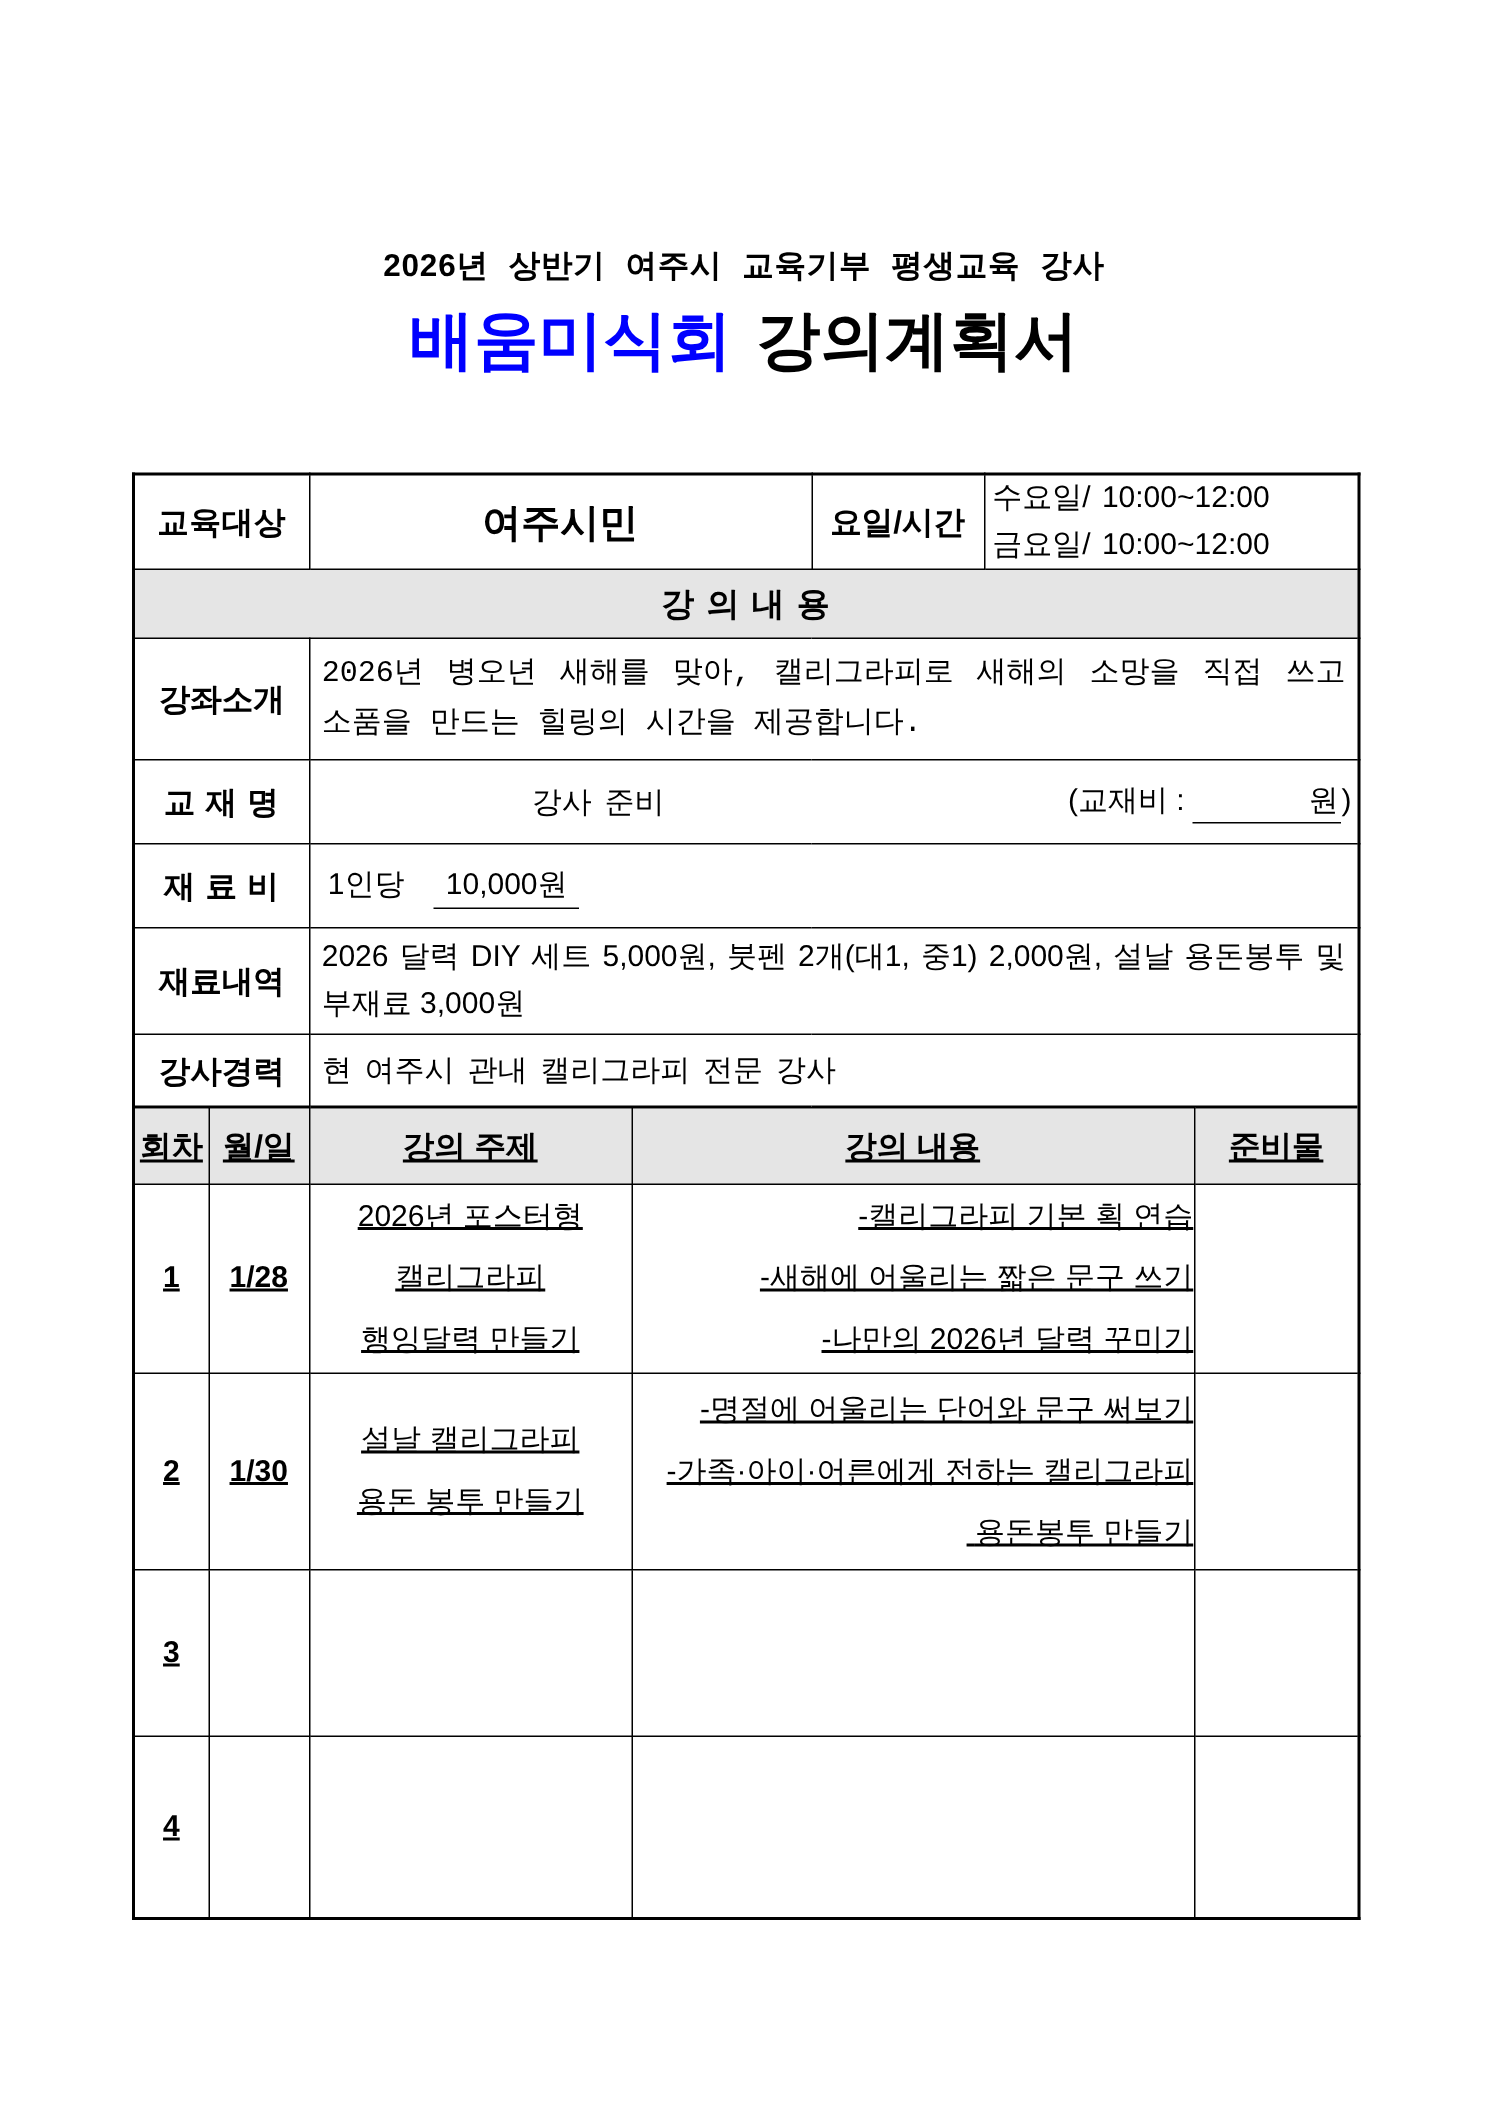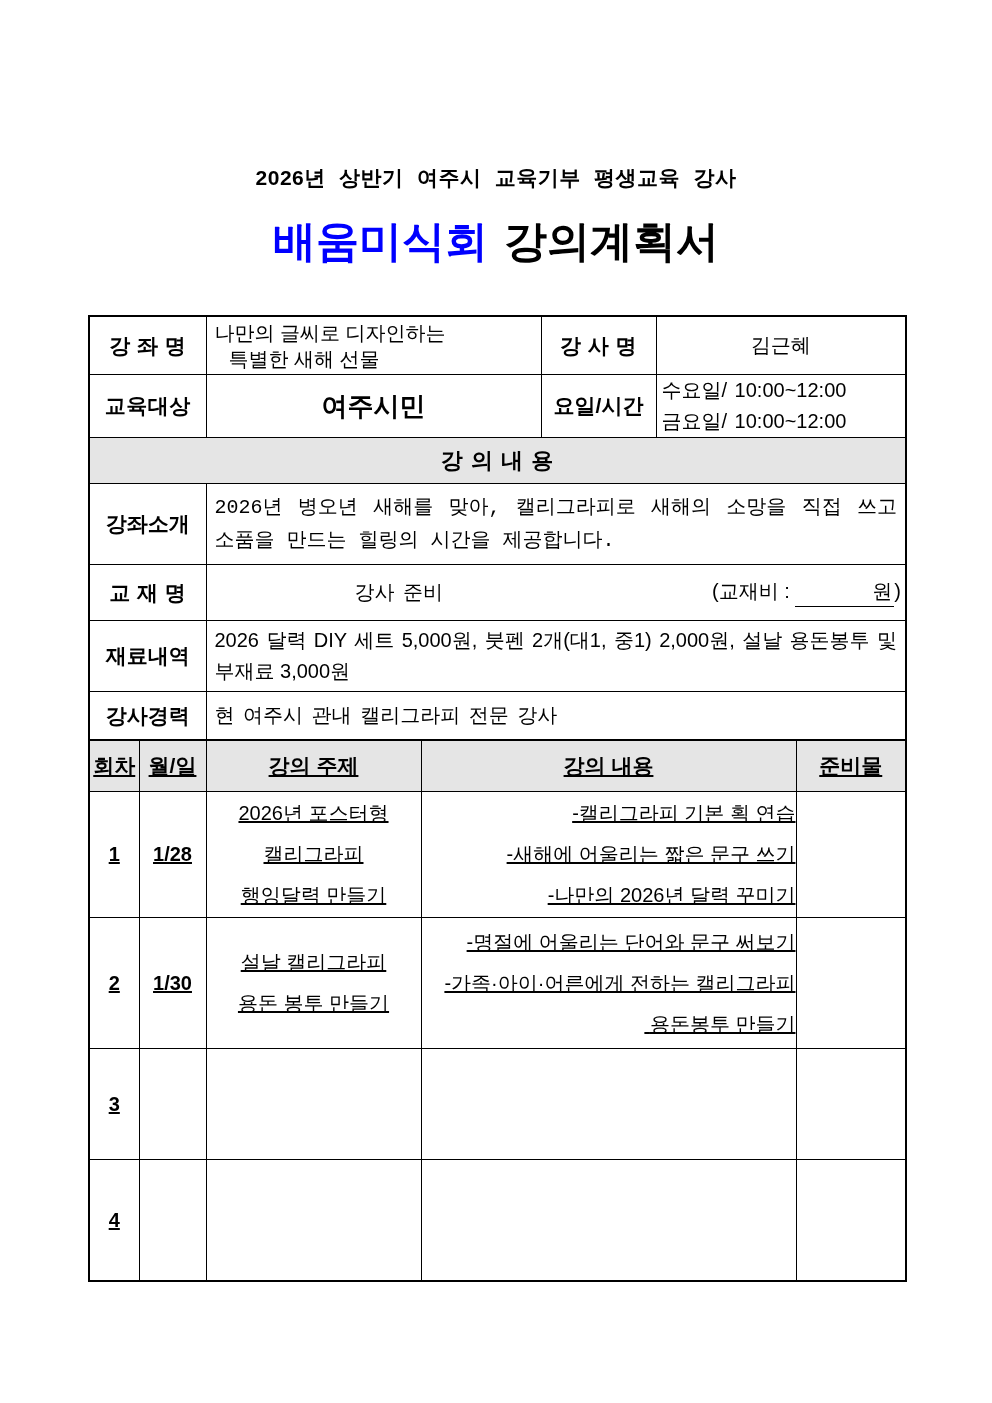--- a/index.html
+++ b/index.html
@@ -13,21 +13,21 @@
   .page{position:absolute;left:0;top:0;width:992px;height:1382px;}
 
   
   .title-block{margin-top:163px;text-align:center;}
   .subtitle{
     font-size:21px;font-weight:bold;letter-spacing:0.5px;word-spacing:7px;
     line-height:30px;
   }
   .main-title{
     font-size:43px;font-weight:bold;letter-spacing:0px;line-height:56px;
-    margin-top:20px;word-spacing:4px;
+    margin-top:6px;word-spacing:4px;
   }
   .main-title .blue{color:#0000ff;}
 
   
   .tbl-wrap{position:absolute;left:88px;top:315px;width:817px;}
   table{border-collapse:collapse;table-layout:fixed;width:817px;}
   td{border:1px solid #000;padding:0;vertical-align:middle;overflow:hidden;}
   table.info{border:2px solid #000;border-bottom:none;}
   table.sched{border:2px solid #000;border-top:none;}
 
@@ -97,29 +97,20 @@
 
     <table class="info">
       <colgroup>
           <col style="width:117px">
           <col style="width:335px">
           <col style="width:115px">
           <col style="width:250px">
         </colgroup>
 
       <tbody>
-          <tr>
-        <td class="lbl" style="height:57px">강 좌 명</td>
-        <td class="course-name">
-          <div>나만의 글씨로 디자인하는</div>
-          <div class="l2">특별한 새해 선물</div>
-        </td>
-        <td class="lbl">강 사 명</td>
-        <td class="val center">김근혜</td>
-      </tr>
 
       <tr>
         <td class="lbl" style="height:61px">교육대상</td>
         <td class="val center bold" style="font-size:26px">여주시민</td>
         <td class="lbl" style="letter-spacing:0">요일/시간</td>
         <td class="daytime">
           <div>수요일/ 10:00~12:00</div>
           <div>금요일/ 10:00~12:00</div>
         </td>
       </tr>
@@ -139,20 +130,27 @@
           <div class="textbook-flex">
             <span class="textbook-name">강사 준비</span>
             <span class="textbook-fee">
               <span>(교재비 :</span>
               <span class="fee-underline"><span>원</span></span><span>)</span>
             </span>
           </div>
         </td>
       </tr>
 
+      <tr>
+        <td class="lbl" style="height:55px">재 료 비</td>
+        <td colspan="3" class="matfee">
+          <span>1인당</span>
+          <span class="underl">10,000원</span>
+        </td>
+      </tr>
 
       <tr>
         <td class="lbl" style="height:61px;letter-spacing:0">재료내역</td>
         <td colspan="3" class="justified">2026 달력 DIY 세트 5,000원, 붓펜 2개(대1, 중1) 2,000원, 설날 용돈봉투 및 부재료 3,000원</td>
       </tr>
 
       <tr>
         <td class="lbl" style="height:47px;letter-spacing:0">강사경력</td>
         <td colspan="3" class="career">현 여주시 관내 캘리그라피 전문 강사</td>
       </tr>

